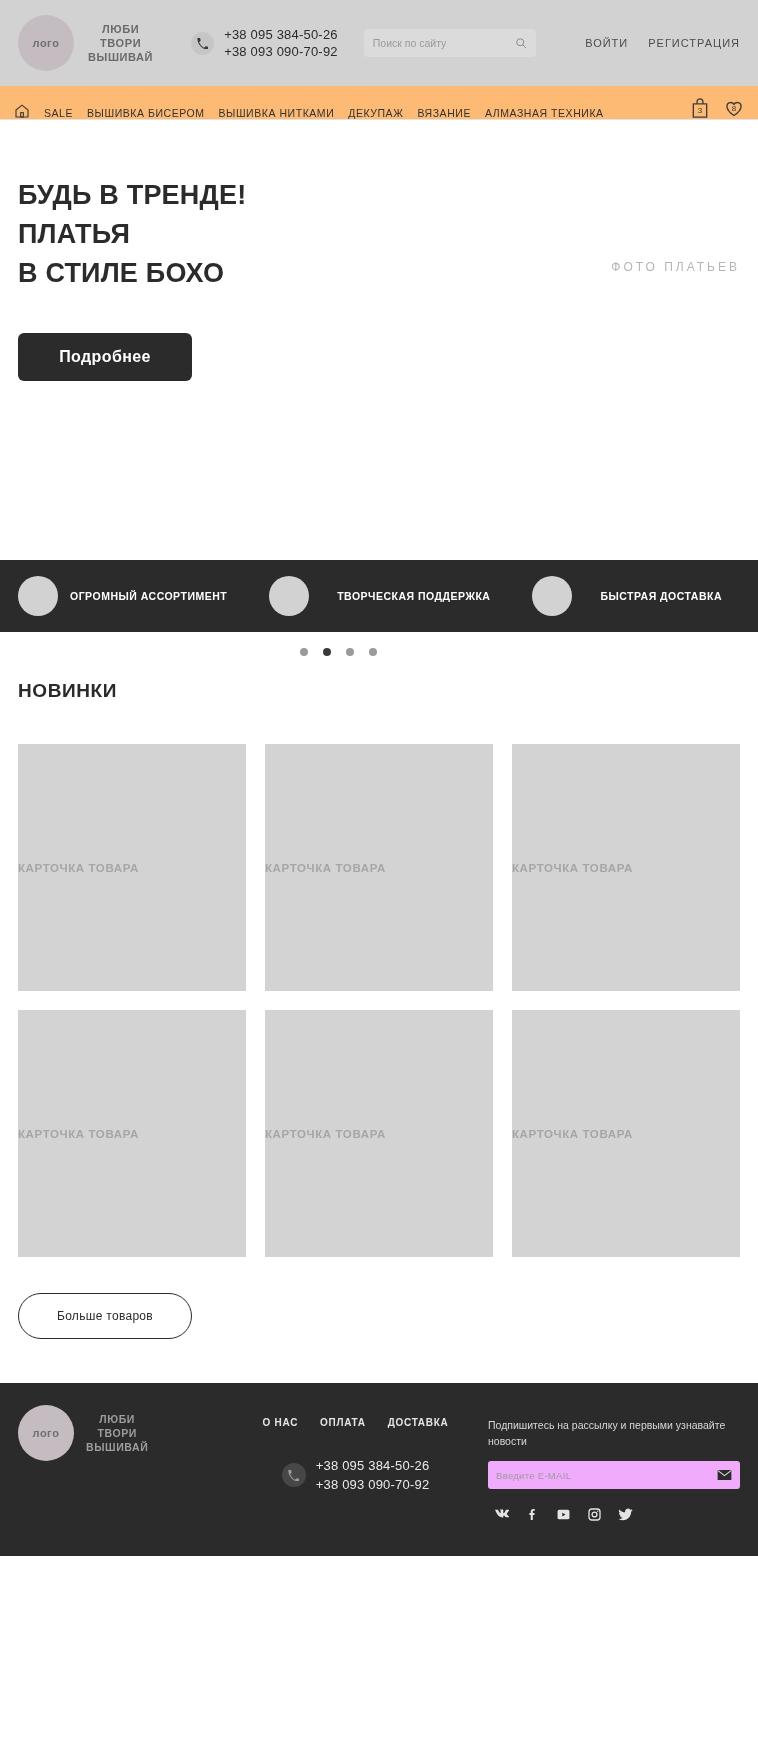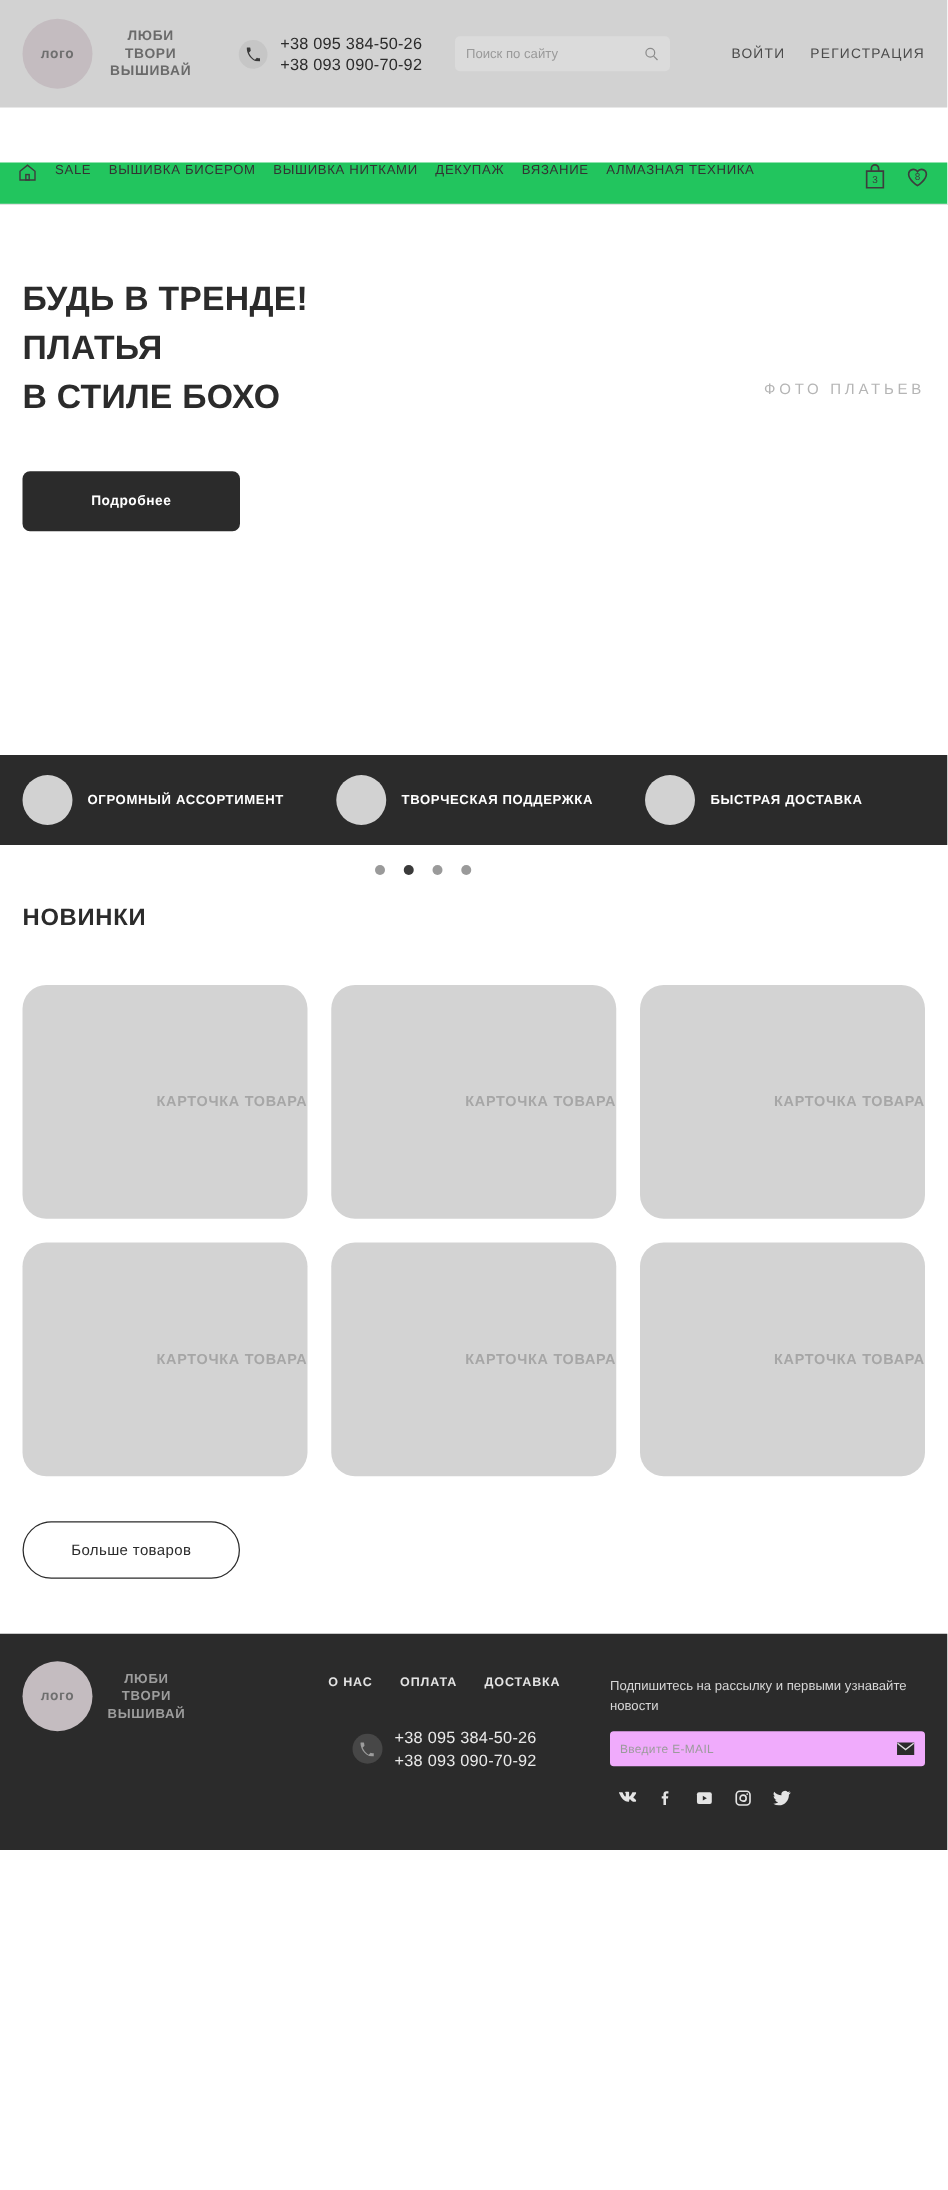--- a/index.html
+++ b/index.html
@@ -64,26 +64,25 @@
 
   .auth-group { margin-left: auto; display: flex; align-items: center; gap: 20px; }
   .auth-link {
     font-size: 11px; letter-spacing: 1px; color: #4c4c4c;
     text-decoration: none; cursor: pointer; white-space: nowrap;
   }
 
   
   .navbar {
     height: 34px;
-    background: #22c55e;
+    background: #fdba74;
     display: flex;
-    align-items: flex-start;
+    align-items: flex-end;
     padding: 0 14px;
     border-bottom: 1px solid #e2e2e2;
-    margin-top: 44px;
   }
   .nav-home { width: 16px; height: 16px; color: #3d3d3d; margin-right: 14px; flex: 0 0 auto; }
   .nav-home svg { width: 16px; height: 16px; display: block; }
   .nav-links { display: flex; align-items: center; gap: 14px; }
   .nav-link {
     font-size: 10.5px; letter-spacing: .55px; color: #333333;
     text-decoration: none; white-space: nowrap; cursor: pointer;
   }
   .nav-right { margin-left: auto; display: flex; align-items: center; gap: 14px; }
   .icon-badge { position: relative; width: 20px; height: 22px; color: #3d3d3d; }
@@ -109,21 +108,21 @@
     margin-top: 30px;
     font-size: 11.5px; line-height: 16px; color: #3a3a3a;
     max-width: 246px;
   }
   .hero-btn {
     margin-top: 40px;
     width: 174px; height: 48px;
     background: #2b2b2b; color: #ffffff;
     border: 0; border-radius: 6px;
     font-family: "Liberation Sans", sans-serif;
-    font-size: 11px; font-weight: 700; letter-spacing: .4px;
+    font-size: 16px; font-weight: 700; letter-spacing: .4px;
     cursor: pointer;
   }
   .hero-photo {
     position: absolute; left: 300px; top: 140px; width: 440px;
     text-align: right;
     font-size: 12px; letter-spacing: 3px; color: #b5b5b5;
   }
   .hero-dots {
     position: absolute; left: 300px; top: 528px; width: 160px;
     display: flex; gap: 15px; align-items: center;
@@ -132,21 +131,21 @@
   .dot.active { background: #3a3a3a; }
 
   
   .features {
     background: #2b2b2b;
     height: 72px;
     display: flex; align-items: center;
     padding: 0 18px;
   }
   .feature { display: flex; align-items: center; }
-  .feature + .feature { margin-left: 42px; }
+  .feature + .feature { margin-left: 42px; gap: 16px; }
   .feature-circle {
     width: 40px; height: 40px; border-radius: 50%;
     background: #d2d2d2; flex: 0 0 auto;
   }
   .feature-label {
     margin-left: 12px;
     font-size: 10.5px; font-weight: 700; letter-spacing: .5px;
     color: #ffffff; white-space: nowrap;
   }
 
@@ -156,25 +155,24 @@
     font-size: 19px; font-weight: 700; letter-spacing: .6px; color: #2b2b2b;
   }
   .grid {
     margin-top: 42px;
     display: grid;
     grid-template-columns: repeat(3, 1fr);
     column-gap: 19px;
     row-gap: 19px;
   }
   .card {
-    height: 187px;
+    height: 247px;
     background: #d3d3d3;
-    display: flex; align-items: center; justify-content: flex-end;
+    display: flex; align-items: center; justify-content: flex-start;
     cursor: pointer;
-    border-radius: 19px;
   }
   .card-label {
     font-size: 11.5px; font-weight: 700; letter-spacing: .6px; color: #a6a6a6;
   }
   .more-btn {
     margin: 36px 0 0 0;
     width: 174px; height: 46px;
     background: #ffffff; color: #2b2b2b;
     border: 1.5px solid #2b2b2b; border-radius: 24px;
     font-family: "Liberation Sans", sans-serif;

